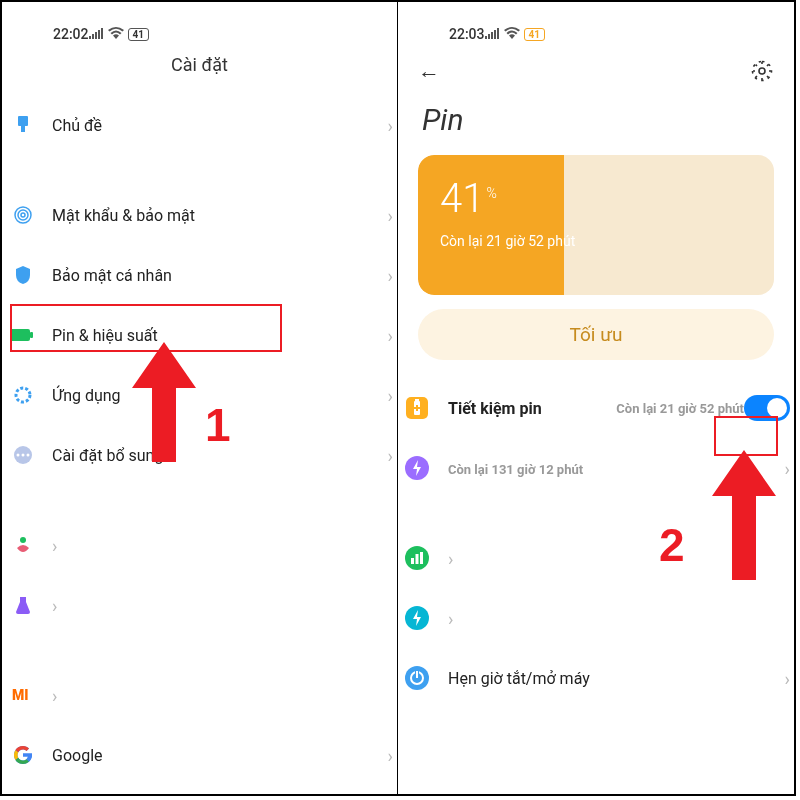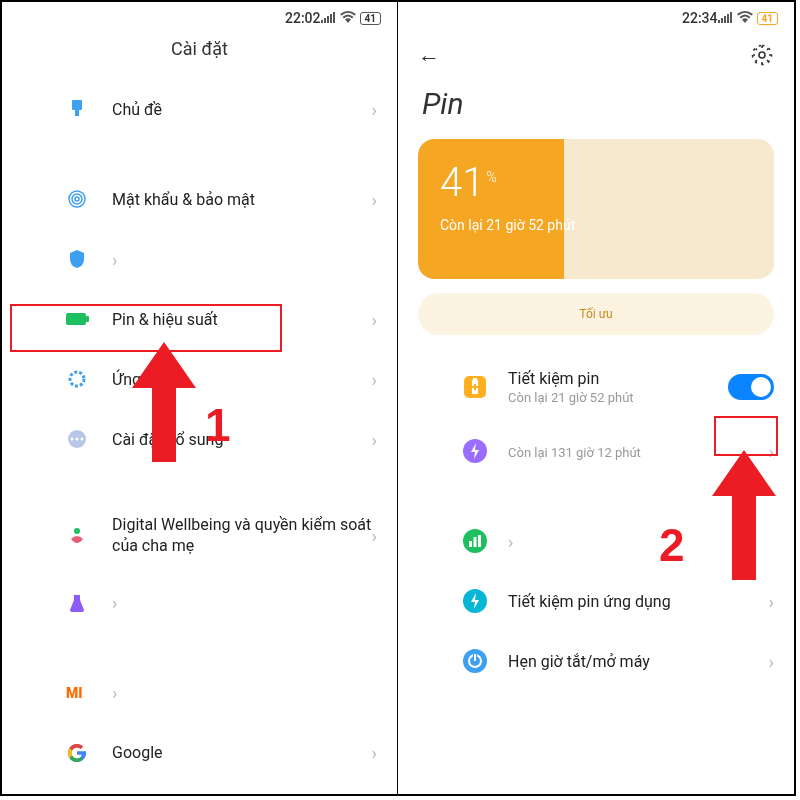--- a/index.html
+++ b/index.html
@@ -1,59 +1,59 @@
 <!DOCTYPE html>
 <html><head>
 <meta charset="utf-8">
 <style>
   * { box-sizing: border-box; margin: 0; padding: 0; font-family: -apple-system, BlinkMacSystemFont, "Segoe UI", Roboto, sans-serif; }
   body { background: #fff; width: 800px; height: 800px; position: relative; }
   .frame { border: 2px solid #000; width: 796px; height: 796px; position: relative; display: flex; }
   .phone { width: 50%; height: 100%; background: #fff; position: relative; overflow: hidden; }
   .phone-left { border-right: 1px solid #000; }
   
-  .status-bar { display: flex; justify-content: flex-end; align-items: center; padding: 8px 16px 4px; font-size: 14px; font-weight: 500; color: #333; margin-left: 35px; }
+  .status-bar { display: flex; justify-content: flex-start; align-items: center; padding: 24px 16px 4px; font-size: 14px; font-weight: 500; color: #333; margin-left: 35px; }
   .status-right { display: flex; align-items: center; gap: 4px; }
   .signal-icon, .wifi-icon { font-size: 13px; }
   .battery-badge { border: 1px solid #555; border-radius: 3px; padding: 0 4px; font-size: 10px; font-weight: 700; display: inline-flex; align-items: center; }
   .battery-yellow { border-color: #f5a623; color: #f5a623; }
   
   .header-title { text-align: center; font-size: 18px; font-weight: 400; color: #333; padding: 8px 12px 20px; }
   
-  .list-item { display: flex; align-items: center; padding: 16px 20px; position: relative; }
-  .list-item .icon-wrap { width: 28px; height: 28px; display: flex; align-items: center; justify-content: flex-start; margin-right: 18px; flex-shrink: 0; margin-left: 44px; }
+  .list-item { display: flex; align-items: center; padding: 16px 4px; position: relative; }
+  .list-item .icon-wrap { width: 28px; height: 28px; display: flex; align-items: center; justify-content: flex-end; margin-right: 18px; flex-shrink: 0; }
   .list-item .label { flex: 1; font-size: 16px; color: #222; }
   .list-item .sub { font-size: 13px; color: #999; margin-top: 2px; }
   .list-item .chevron { color: #bbb; font-size: 18px; }
   .list-gap { height: 30px; }
   
   .highlight-box { border: 2px solid #ec1c24; position: absolute; pointer-events: none; }
   
   .header-bar { display: flex; align-items: center; justify-content: space-between; padding: 12px 20px; }
   .back-arrow { font-size: 22px; color: #333; }
   .gear-wrap { width: 24px; height: 24px; display:flex; align-items:center; justify-content:center; }
   
   .page-big-title { font-size: 30px; font-weight: 400; color: #333; padding: 6px 24px 18px; font-style: italic; }
   
   .battery-card { margin: 0 20px; height: 140px; border-radius: 16px; background: #f7e9d0; position: relative; overflow: hidden; }
   .battery-fill { position: absolute; left: 0; top: 0; bottom: 0; width: 41%; background: #f5a623; border-radius: 16px 0 0 16px; }
   .battery-pct { position: absolute; left: 22px; top: 20px; color: #fff; font-size: 40px; font-weight: 300; }
   .battery-pct .pct-sign { font-size: 14px; vertical-align: super; margin-left: 2px; }
   .battery-sub { position: absolute; left: 22px; top: 78px; color: #fff; font-size: 14px; }
   
-  .optimize-btn { margin: 14px 20px 18px; background: #fdf3e1; color: #c68b1e; text-align: center; padding: 14px; border-radius: 30px; font-size: 12px; }
+  .optimize-btn { margin: 14px 20px 18px; background: #fdf3e1; color: #c68b1e; text-align: center; padding: 14px; border-radius: 30px; font-size: 19px; }
   
   .toggle { width: 46px; height: 26px; border-radius: 13px; background: #0b84ff; position: relative; flex-shrink: 0; }
   .toggle .knob { position: absolute; right: 3px; top: 3px; width: 20px; height: 20px; background: #fff; border-radius: 50%; }
   
   .arrow-annot { position: absolute; pointer-events: none; }
   .arrow-annot svg { display: block; }
   .annot-num { position: absolute; color: #ec1c24; font-size: 46px; font-weight: 900; pointer-events: none; font-family: Arial, sans-serif; }
   
-  .text-col { flex: 1; display: flex; flex-direction: column; justify-content: flex-start; }
+  .text-col { flex: 1; display: flex; flex-direction: row; justify-content: flex-start; font-weight: bold; }
 </style>
 </head>
 <body>
 <div class="frame">
 
 <div class="phone phone-left">
   <div class="status-bar">
     <span>22:02</span>
     <div class="status-right">
       <span class="signal-icon">
@@ -102,20 +102,21 @@
     <div class="label">Mật khẩu &amp; bảo mật</div>
     <div class="chevron">›</div>
   </div>
 
   <div class="list-item">
     <div class="icon-wrap">
       <svg width="22" height="22" viewBox="0 0 22 22">
             <path d="M11 2 L18 5 L18 11 Q18 18 11 20 Q4 18 4 11 L4 5 Z" fill="#3ea0f0"></path>
           </svg>
     </div>
+    <div class="label">Bảo mật cá nhân</div>
     <div class="chevron">›</div>
   </div>
 
   <div class="list-item">
     <div class="icon-wrap">
       <svg width="24" height="16" viewBox="0 0 24 16">
             <rect x="0" y="2" width="20" height="12" rx="2" fill="#1dbf5e"></rect>
             <rect x="20" y="5" width="3" height="6" rx="1" fill="#1dbf5e"></rect>
           </svg>
     </div>
@@ -148,21 +149,20 @@
 
   <div class="list-gap"></div>
 
   <div class="list-item">
     <div class="icon-wrap">
       <svg width="22" height="22" viewBox="0 0 22 22">
             <circle cx="11" cy="6" r="3" fill="#1dbf5e"></circle>
             <path d="M5 14 Q11 8 17 14 Q11 22 5 14" fill="#e85d75"></path>
           </svg>
     </div>
-    <div class="label" style="line-height:1.3">Digital Wellbeing và quyền kiểm soát của cha mẹ</div>
     <div class="chevron">›</div>
   </div>
 
   <div class="list-item">
     <div class="icon-wrap">
       <svg width="22" height="22" viewBox="0 0 22 22">
             <path d="M8 3 L8 8 L4 18 Q4 20 6 20 L16 20 Q18 20 18 18 L14 8 L14 3 Z" fill="#8b5cf6"></path>
           </svg>
     </div>
     <div class="chevron">›</div>
@@ -197,21 +197,21 @@
   <div class="arrow-annot" style="left:122px; top:340px;">
     <svg width="80" height="120" viewBox="0 0 80 120">
           <polygon points="40,0 72,46 52,46 52,120 28,120 28,46 8,46" fill="#ec1c24"></polygon>
         </svg>
   </div>
   <div class="annot-num" style="left:203px; top:396px;">1</div>
 </div>
 
 <div class="phone">
   <div class="status-bar">
-    <span>22:34</span>
+    <span>22:03</span>
     <div class="status-right">
       <span class="signal-icon">
         <svg width="15" height="11" viewBox="0 0 15 11">
               <rect x="0" y="8" width="2" height="3" fill="#555"></rect>
               <rect x="3" y="6" width="2" height="5" fill="#555"></rect>
               <rect x="6" y="4" width="2" height="7" fill="#555"></rect>
               <rect x="9" y="2" width="2" height="9" fill="#555"></rect>
               <rect x="12" y="0" width="2" height="11" fill="#555"></rect>
             </svg>
       </span>
@@ -294,21 +294,20 @@
     <div class="chevron">›</div>
   </div>
 
   <div class="list-item">
     <div class="icon-wrap">
       <svg width="26" height="26" viewBox="0 0 26 26">
             <circle cx="13" cy="13" r="12" fill="#06b6d4"></circle>
             <path d="M14 5 L9 14 L13 14 L12 21 L17 12 L13 12 Z" fill="#fff"></path>
           </svg>
     </div>
-    <div class="label">Tiết kiệm pin ứng dụng</div>
     <div class="chevron">›</div>
   </div>
 
   <div class="list-item">
     <div class="icon-wrap">
       <svg width="26" height="26" viewBox="0 0 26 26">
             <circle cx="13" cy="13" r="12" fill="#3ea0f0"></circle>
             <circle cx="13" cy="13" r="6" fill="none" stroke="#fff" stroke-width="2"></circle>
             <rect x="12" y="6" width="2" height="7" fill="#fff"></rect>
             <rect x="11" y="5" width="4" height="4" fill="#3ea0f0"></rect>

